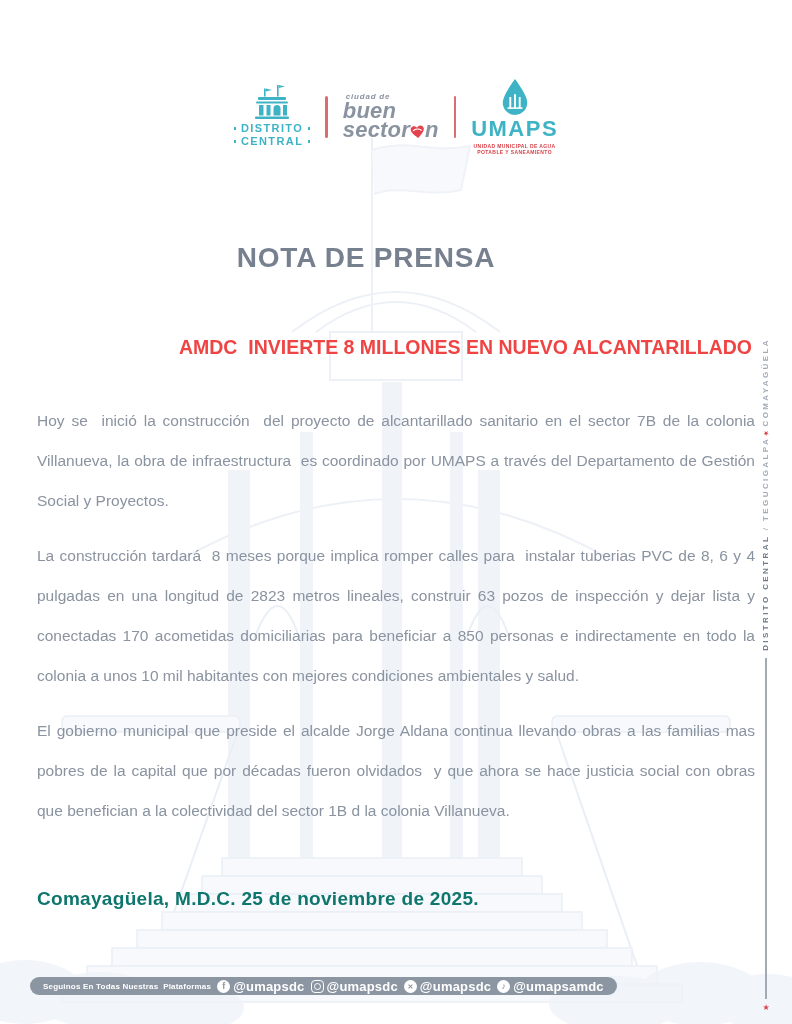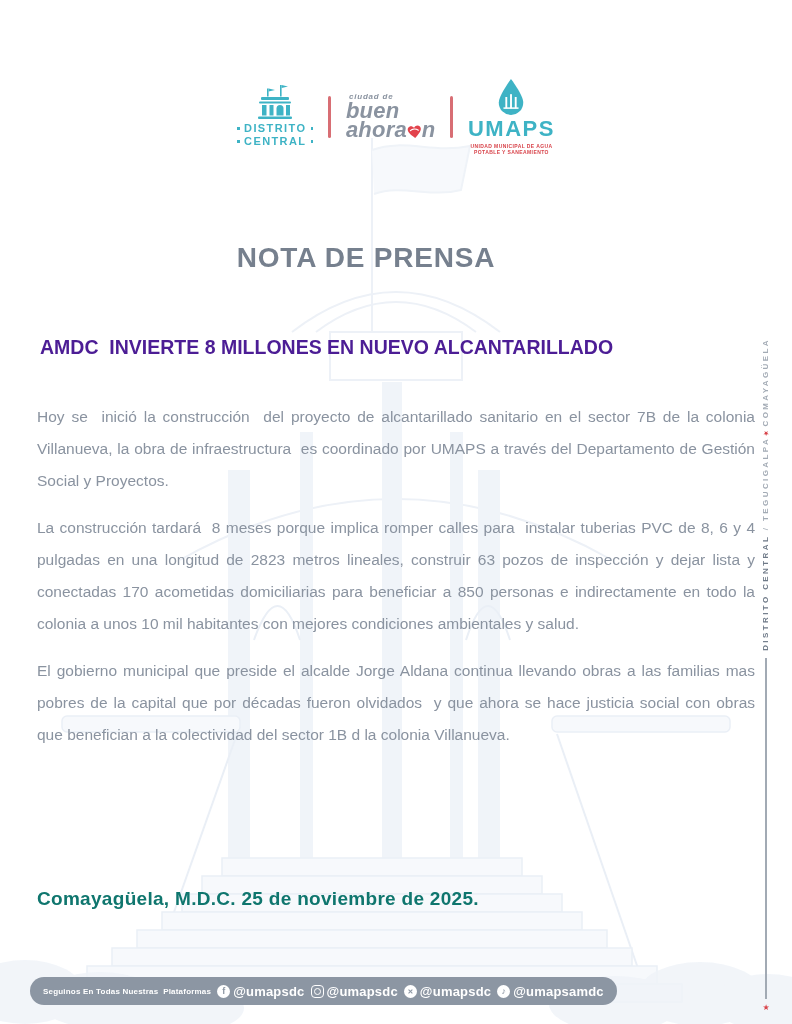--- a/index.html
+++ b/index.html
@@ -34,42 +34,42 @@
   .logo-umaps { display:flex; flex-direction:column; align-items:center; line-height:1; }
   .umaps-name { font-size:22px; font-weight:800; letter-spacing:1.5px; color:#3EB3C5; margin-top:2px; }
   .umaps-sub { font-size:5px; font-weight:700; letter-spacing:.4px; color:#D8434A; margin-top:3px; text-align:center; line-height:6px; }
 
   
   .doc-title {
     position:absolute; top:242px; left:0; width:732px; text-align:center;
     font-size:28px; font-weight:800; letter-spacing:.8px; color:#76808E;
   }
   .headline {
-    position:absolute; top:334px; left:40px; width:712px; text-align:left;
-    font-size:19.5px; font-weight:800; color:#4c1d95; line-height:26px;
+    position:absolute; top:334px; left:40px; width:712px; text-align:right;
+    font-size:19.5px; font-weight:800; color:#ef4444; line-height:26px;
   }
   .headline span { display:block; white-space:pre-wrap; }
   .body-text { position:absolute; top:401px; left:37px; width:718px; }
   .para {
-    font-size:15.5px; line-height:32px; color:#8A93A0; text-align:justify;
+    font-size:15.5px; line-height:40px; color:#8A93A0; text-align:justify;
     white-space:pre-wrap; margin-bottom:15px;
   }
   .byline {
     position:absolute; top:828px; left:0; width:760px; text-align:center;
     font-size:15px; font-weight:800; color:#76808E; letter-spacing:.2px;
   }
   .byline .slash { font-weight:400; color:#98A1AD; padding:0 2px; }
   .dateline {
     position:absolute; top:888px; left:37px;
     font-size:19px; font-weight:700; color:#0f766e; letter-spacing:.3px;
   }
 
   
   .footer-bar {
-    position:absolute; top:977px; left:30px; height:28px;
+    position:absolute; top:977px; left:30px; height:18px;
     display:inline-flex; align-items:center; gap:6px;
     background:#8C96A3; border-radius:14px; padding:0 13px;
   }
   .follow-label { font-size:8px; font-weight:700; color:#ffffff; letter-spacing:.2px; white-space:pre-wrap; }
   .social-item { display:inline-flex; align-items:center; gap:3px; }
   .sicon {
     width:13px; height:13px; border-radius:50%; background:#ffffff; color:#8C96A3;
     display:inline-flex; align-items:center; justify-content:center;
     font-size:9px; font-weight:800; line-height:1;
   }
@@ -169,21 +169,21 @@
         <span class="dc-line">DISTRITO</span>
         <span class="dc-line">CENTRAL</span>
       </div>
     </div>
 
     <div class="logo-divider"></div>
 
     <div class="logo-bc">
       <span class="bc-tagline">ciudad de</span>
       <span class="bc-word">buen</span>
-      <span class="bc-word"><span>ahora</span><span class="heart"><svg width="17" height="15" viewBox="0 0 17 15">
+      <span class="bc-word"><span>sector</span><span class="heart"><svg width="17" height="15" viewBox="0 0 17 15">
               <path d="M8.5 14 C2.5 9.2 0.8 5.6 2.6 3.2 C4.3 1 7 1.6 8.5 3.8 C10 1.6 12.7 1 14.4 3.2 C16.2 5.6 14.5 9.2 8.5 14 Z" fill="#E2434C"></path>
               <path d="M4.5 6.2 C6.5 4.6 10 4.6 12.5 6.6" stroke="#ffffff" stroke-width="1.1" fill="none" stroke-linecap="round"></path>
             </svg></span><span>n</span></span>
     </div>
 
     <div class="logo-divider"></div>
 
     <div class="logo-umaps">
       <svg width="32" height="38" viewBox="0 0 34 40">
         <path d="M17 1 C17 1 4 18 4 26 a13 13 0 0 0 26 0 C30 18 17 1 17 1 Z" fill="#3EB3C5"></path>

